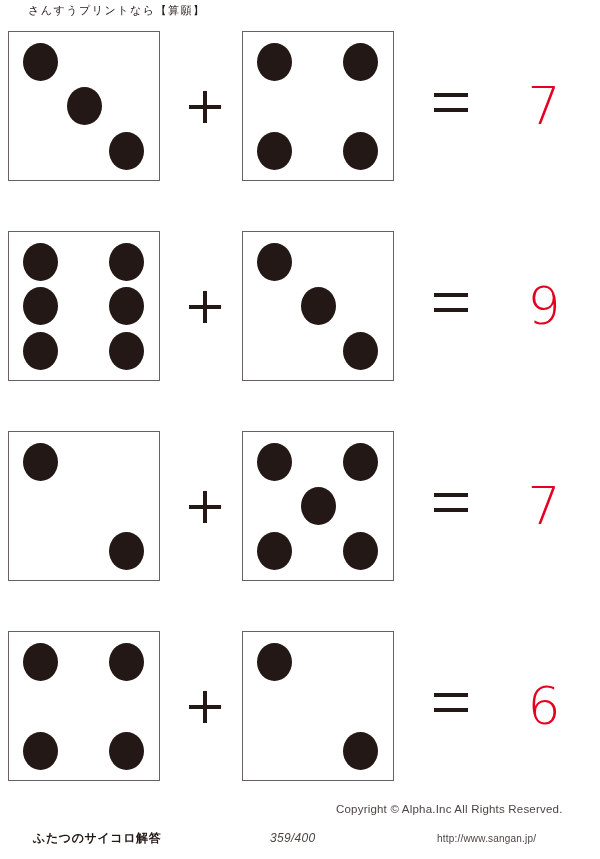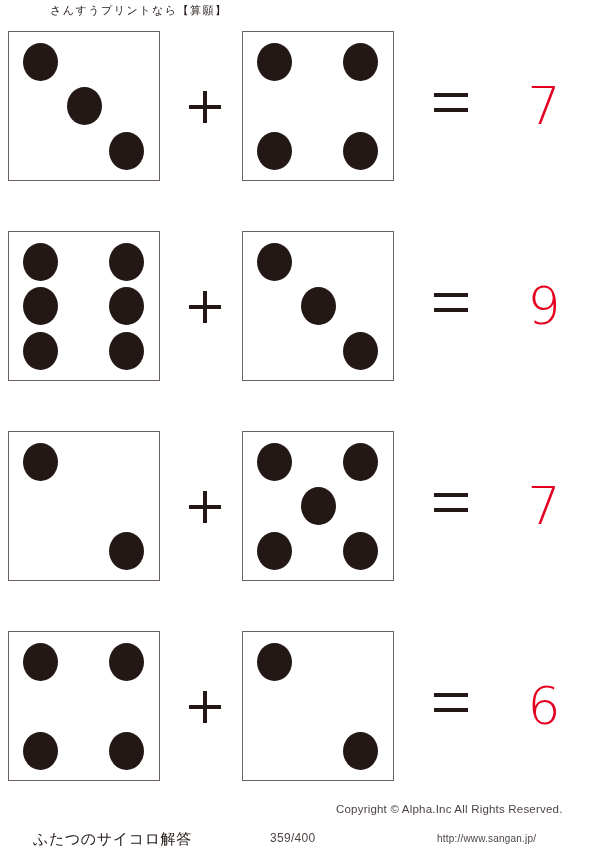--- a/index.html
+++ b/index.html
@@ -18,21 +18,20 @@
 
   
   #header-title {
     position: absolute;
     left: 28px;
     top: 3px;
     font-size: 11px;
     letter-spacing: 1.5px;
     color: #231815;
     white-space: nowrap;
-    margin-left: 22px;
   }
 
   
   .problem-row {
     position: absolute;
     left: 0;
     width: 600px;
     height: 152px;
   }
   .problem-row.r0 { top: 31px; }
@@ -122,33 +121,35 @@
     line-height: 62px;
     font-weight: 300;
     color: #e60020;
   }
 
   
   #footer-left {
     position: absolute;
     left: 33px;
     top: 830px;
-    font-size: 15px;
+    font-size: 12px;
     letter-spacing: 0.6px;
     color: #231815;
     white-space: nowrap;
+    font-weight: bold;
   }
   #footer-page {
     position: absolute;
     left: 270px;
     top: 831px;
     font-size: 12px;
     letter-spacing: 0.3px;
     color: #4d4442;
     white-space: nowrap;
+    font-style: italic;
   }
   #footer-copyright {
     position: absolute;
     left: 336px;
     top: 803px;
     font-size: 11.5px;
     letter-spacing: 0.2px;
     color: #4d4442;
     white-space: nowrap;
     text-align: center;

